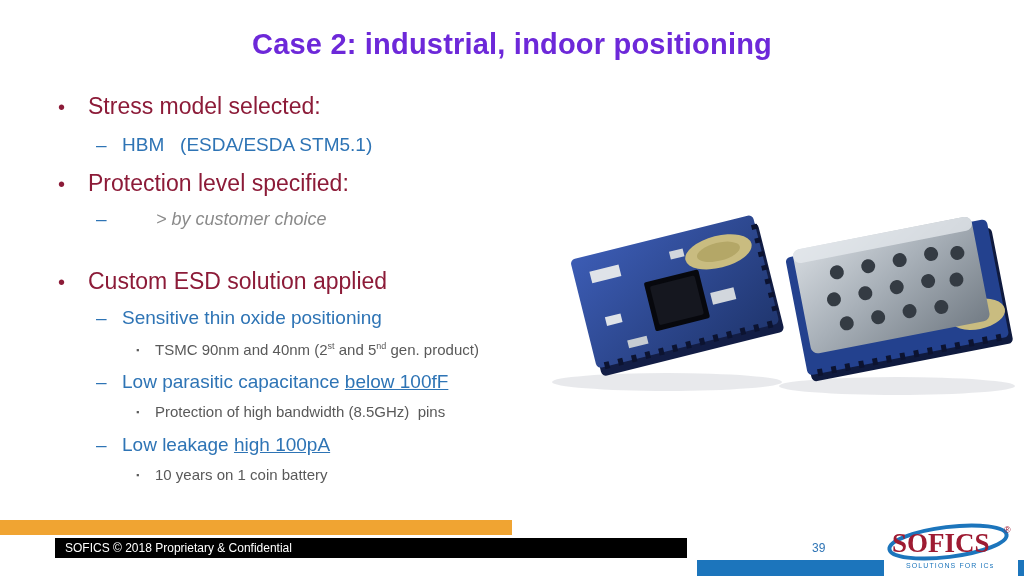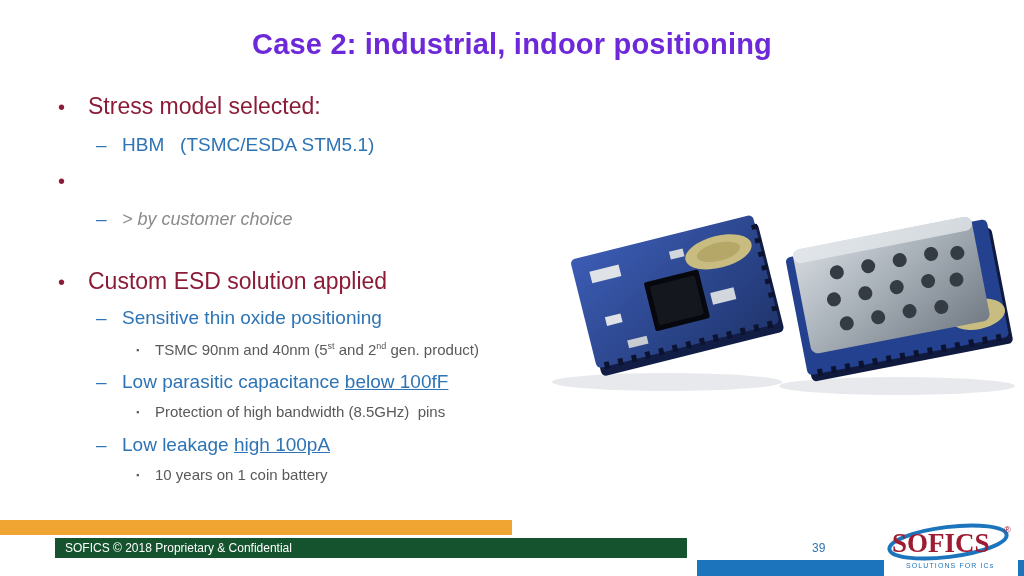--- a/index.html
+++ b/index.html
@@ -18,28 +18,28 @@
   .l1 { left:58px;  font-size:23px; color:#8C1B38; }
   .l1 .mark { width:30px; font-size:20px; }
   .l2 { left:96px;  font-size:19px; color:#2E74B5; }
   .l2 .mark { width:26px; }
   .l3 { left:136px; font-size:15px; color:#595959; }
   .l3 .mark { width:19px; font-size:9px; position:relative; top:-2px; }
 
   .txt { white-space:pre-wrap; }
   .u { text-decoration:underline; }
   sup { font-size:60%; }
-  .note { color:#8A8A8A; font-style:italic; font-size:18px; }
+  .note { color:#8A8A8A; font-style:italic; font-size:18px; margin-left:34px; }
 
   .pcb { position:absolute; left:552px; top:182px; width:470px; height:215px; }
 
   .bar-orange { position:absolute; left:0; top:520px; width:512px; height:15px; background:#F0A432; }
   .bar-red {
     position:absolute; left:55px; top:538px; width:632px; height:20px;
-    background:#14532d; color:#ffffff; font-size:12px;
+    background:#000000; color:#ffffff; font-size:12px;
     display:flex; align-items:center; padding-left:10px;
   }
   .bar-blue { position:absolute; left:697px; top:560px; width:327px; height:16px; background:#1C75BC; }
   .page-number { position:absolute; left:812px; top:541px; font-size:12px; color:#2E74B5; }
 
   .logo { position:absolute; right:6px; top:520px; width:134px; height:56px; background:#ffffff; }
 </style>
 </head>
 <body>
 
@@ -47,45 +47,46 @@
 
   <h1 class="title">Case 2: industrial, indoor positioning</h1>
 
   <div class="row l1" style="top:93px">
     <span class="mark">•</span>
     <span class="txt">Stress model selected:</span>
   </div>
 
   <div class="row l2" style="top:134px">
     <span class="mark">–</span>
-    <span class="txt">HBM   (TSMC/ESDA STM5.1)</span>
+    <span class="txt">HBM   (ESDA/ESDA STM5.1)</span>
   </div>
 
   <div class="row l1" style="top:170px">
     <span class="mark">•</span>
+    <span class="txt">Protection level specified:</span>
   </div>
 
   <div class="row l2" style="top:208px">
     <span class="mark">–</span>
     <span class="note">&gt; by customer choice</span>
   </div>
 
   <div class="row l1" style="top:268px">
     <span class="mark">•</span>
     <span class="txt">Custom ESD solution applied</span>
   </div>
 
   <div class="row l2" style="top:307px">
     <span class="mark">–</span>
     <span class="txt">Sensitive thin oxide positioning</span>
   </div>
 
   <div class="row l3" style="top:341px">
     <span class="mark">▪</span>
-    <span class="txt"><span>TSMC 90nm and 40nm (5</span><sup>st</sup><span> and 2</span><sup>nd</sup><span> gen. product)</span></span>
+    <span class="txt"><span>TSMC 90nm and 40nm (2</span><sup>st</sup><span> and 5</span><sup>nd</sup><span> gen. product)</span></span>
   </div>
 
   <div class="row l2" style="top:371px">
     <span class="mark">–</span>
     <span class="txt"><span>Low parasitic capacitance </span><span class="u">below 100fF</span></span>
   </div>
 
   <div class="row l3" style="top:403px">
     <span class="mark">▪</span>
     <span class="txt">Protection of high bandwidth (8.5GHz)  pins</span>

